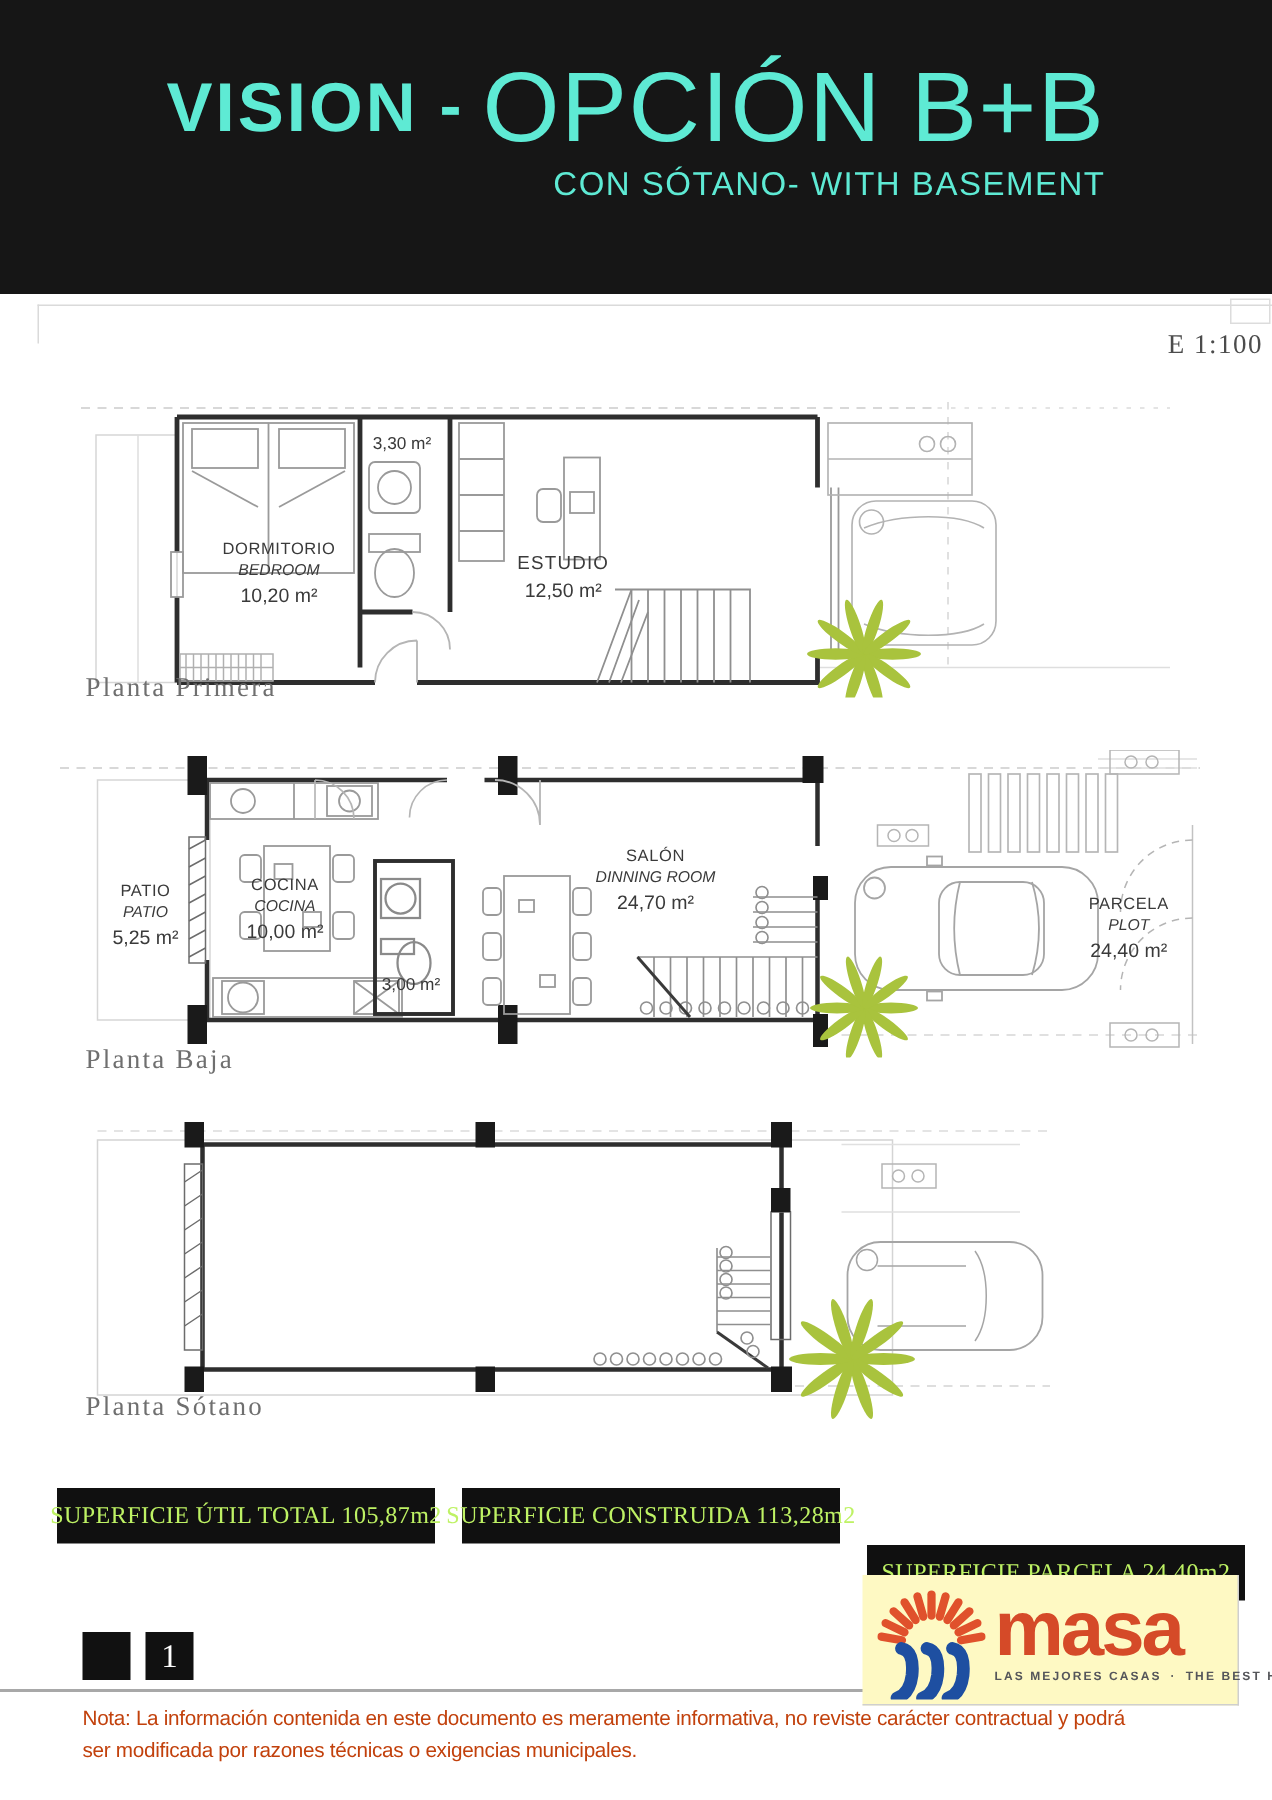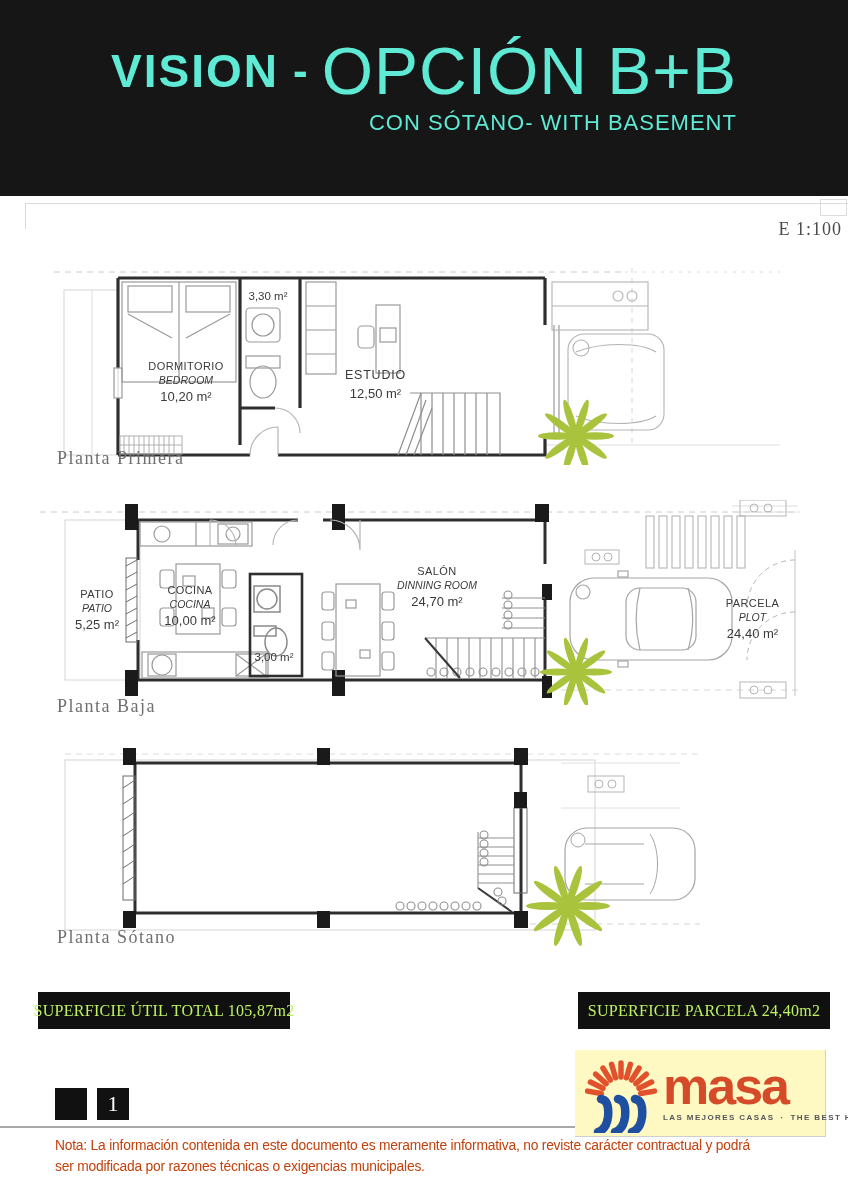--- a/index.html
+++ b/index.html
@@ -30,21 +30,21 @@
   .room-en{font-size:10.5px;font-style:italic;}
   .room-area{font-size:13px;margin-top:2px;}
   .area-only{font-size:11.5px;}
   .plan-caption{position:absolute;font-family:"Liberation Serif",serif;font-size:18px;
                 color:#6f6f6f;letter-spacing:1.5px;}
 
   
   .summary-box{position:absolute;top:992px;width:252px;height:37px;background:#101010;
                color:#bef264;font-family:"Liberation Serif",serif;font-size:16px;
                display:flex;align-items:center;justify-content:center;letter-spacing:.3px;white-space:nowrap;}
-  .sb1{left:38px;} .sb2{left:308px;} .sb3{left:578px;}
+  .sb1{left:38px;} .sb2{left:308px;} .sb3{left:578px;margin-top:38px;}
 
   
   .logo-card{position:absolute;left:575px;top:1050px;width:250px;height:86px;background:#fef9c3;
              border-right:1px solid #cfcfcf;border-bottom:1px solid #cfcfcf;z-index:5;
              display:flex;align-items:center;}
   .logo-mark{margin-left:10px;flex:0 0 auto;}
   .logo-text{display:flex;flex-direction:column;margin-left:6px;}
   .wordmark{color:#d54a28;font-weight:bold;font-size:52px;line-height:.85;letter-spacing:-2px;}
   .tagline{margin-top:4px;font-size:8px;font-weight:bold;color:#55565a;letter-spacing:1.4px;
            display:flex;gap:6px;align-items:center;white-space:nowrap;}
@@ -425,20 +425,21 @@
       <ellipse cx="21" cy="0" rx="21" ry="4" transform="rotate(216)"></ellipse>
       <ellipse cx="21" cy="0" rx="21" ry="4" transform="rotate(252)"></ellipse>
       <ellipse cx="21" cy="0" rx="21" ry="4" transform="rotate(288)"></ellipse>
       <ellipse cx="21" cy="0" rx="21" ry="4" transform="rotate(324)"></ellipse>
     </g>
   </svg>
 
   <div class="plan-caption" style="left:57px;top:927px;">Planta Sótano</div>
 
   <div class="summary-box sb1">SUPERFICIE ÚTIL TOTAL 105,87m2</div>
+  <div class="summary-box sb2">SUPERFICIE CONSTRUIDA 113,28m2</div>
   <div class="summary-box sb3">SUPERFICIE PARCELA 24,40m2</div>
 
   <div class="foot-rule"></div>
 
   <div class="logo-card">
     <svg class="logo-mark" width="72" height="80" viewBox="0 0 72 80">
       <g stroke="#e0512c" stroke-width="5.5" stroke-linecap="round">
         <path d="M16.3,40.5 L2.5,38.1"></path>
           <path d="M18,35.2 L5.4,29.1"></path>
           <path d="M21.1,30.6 L10.7,21.2"></path>

